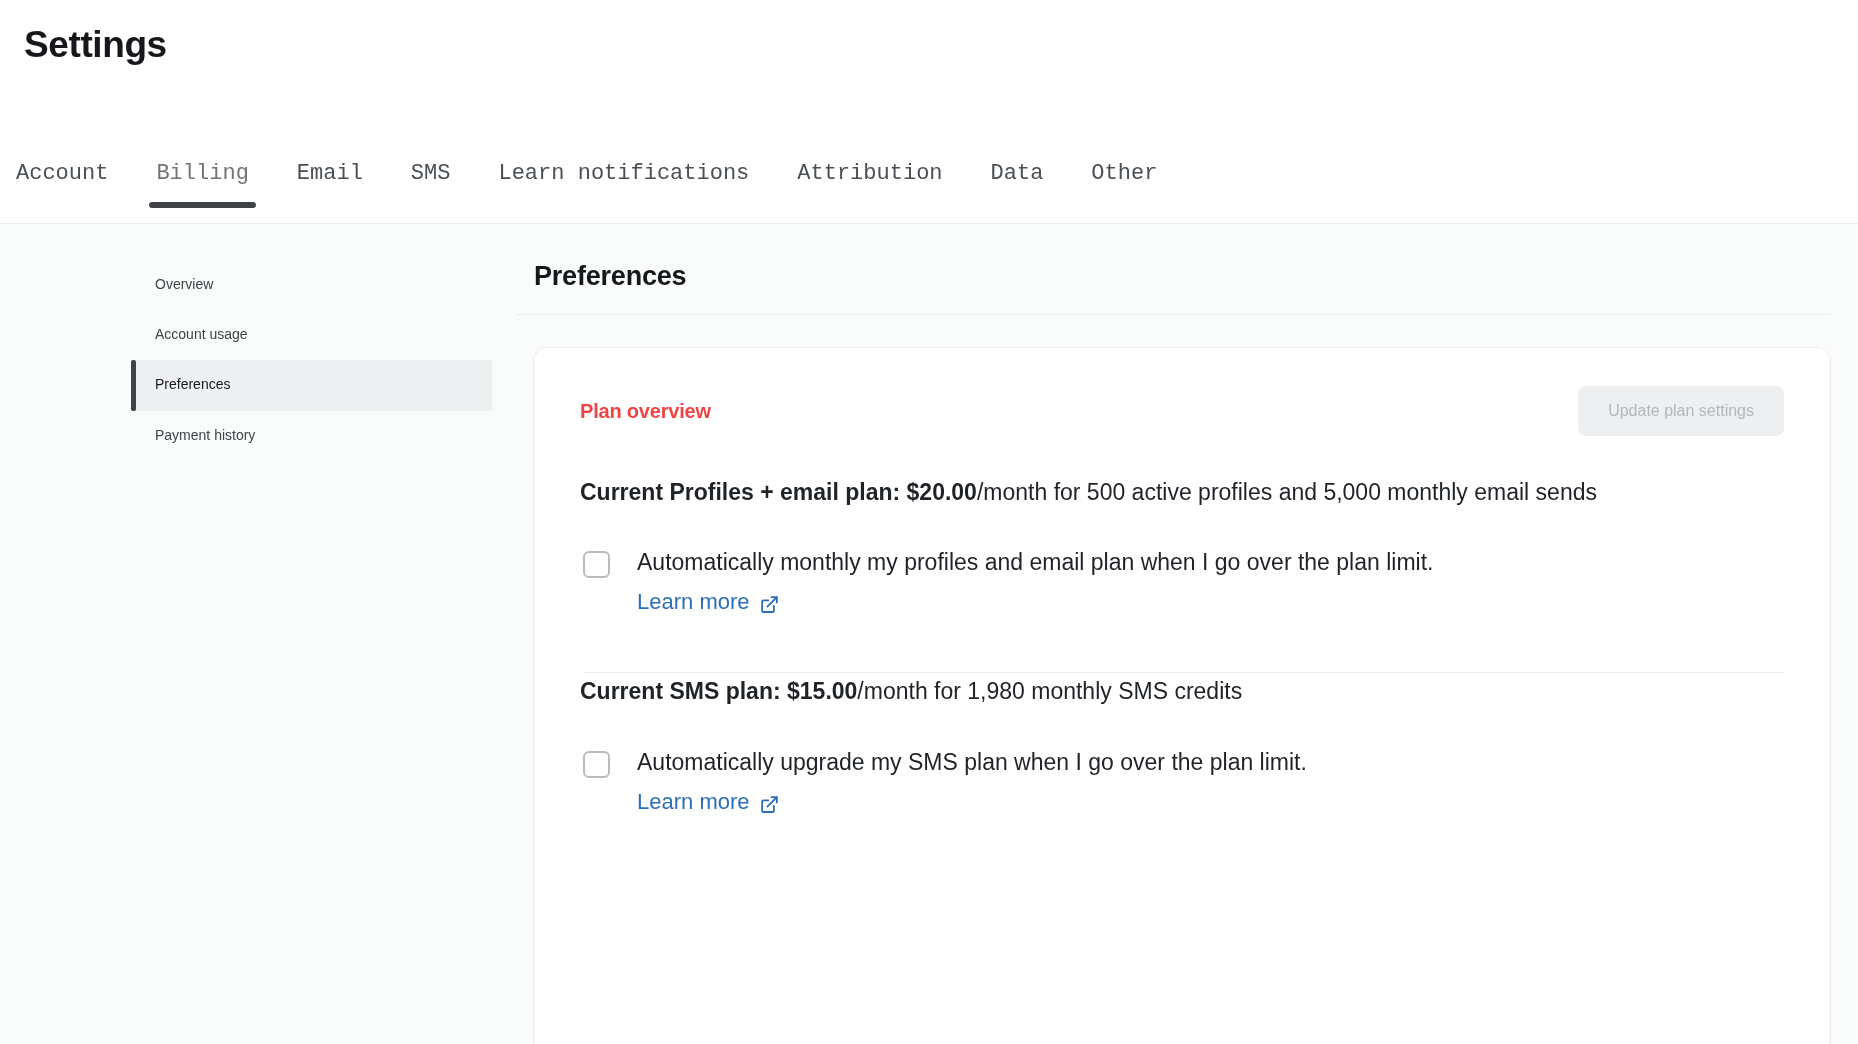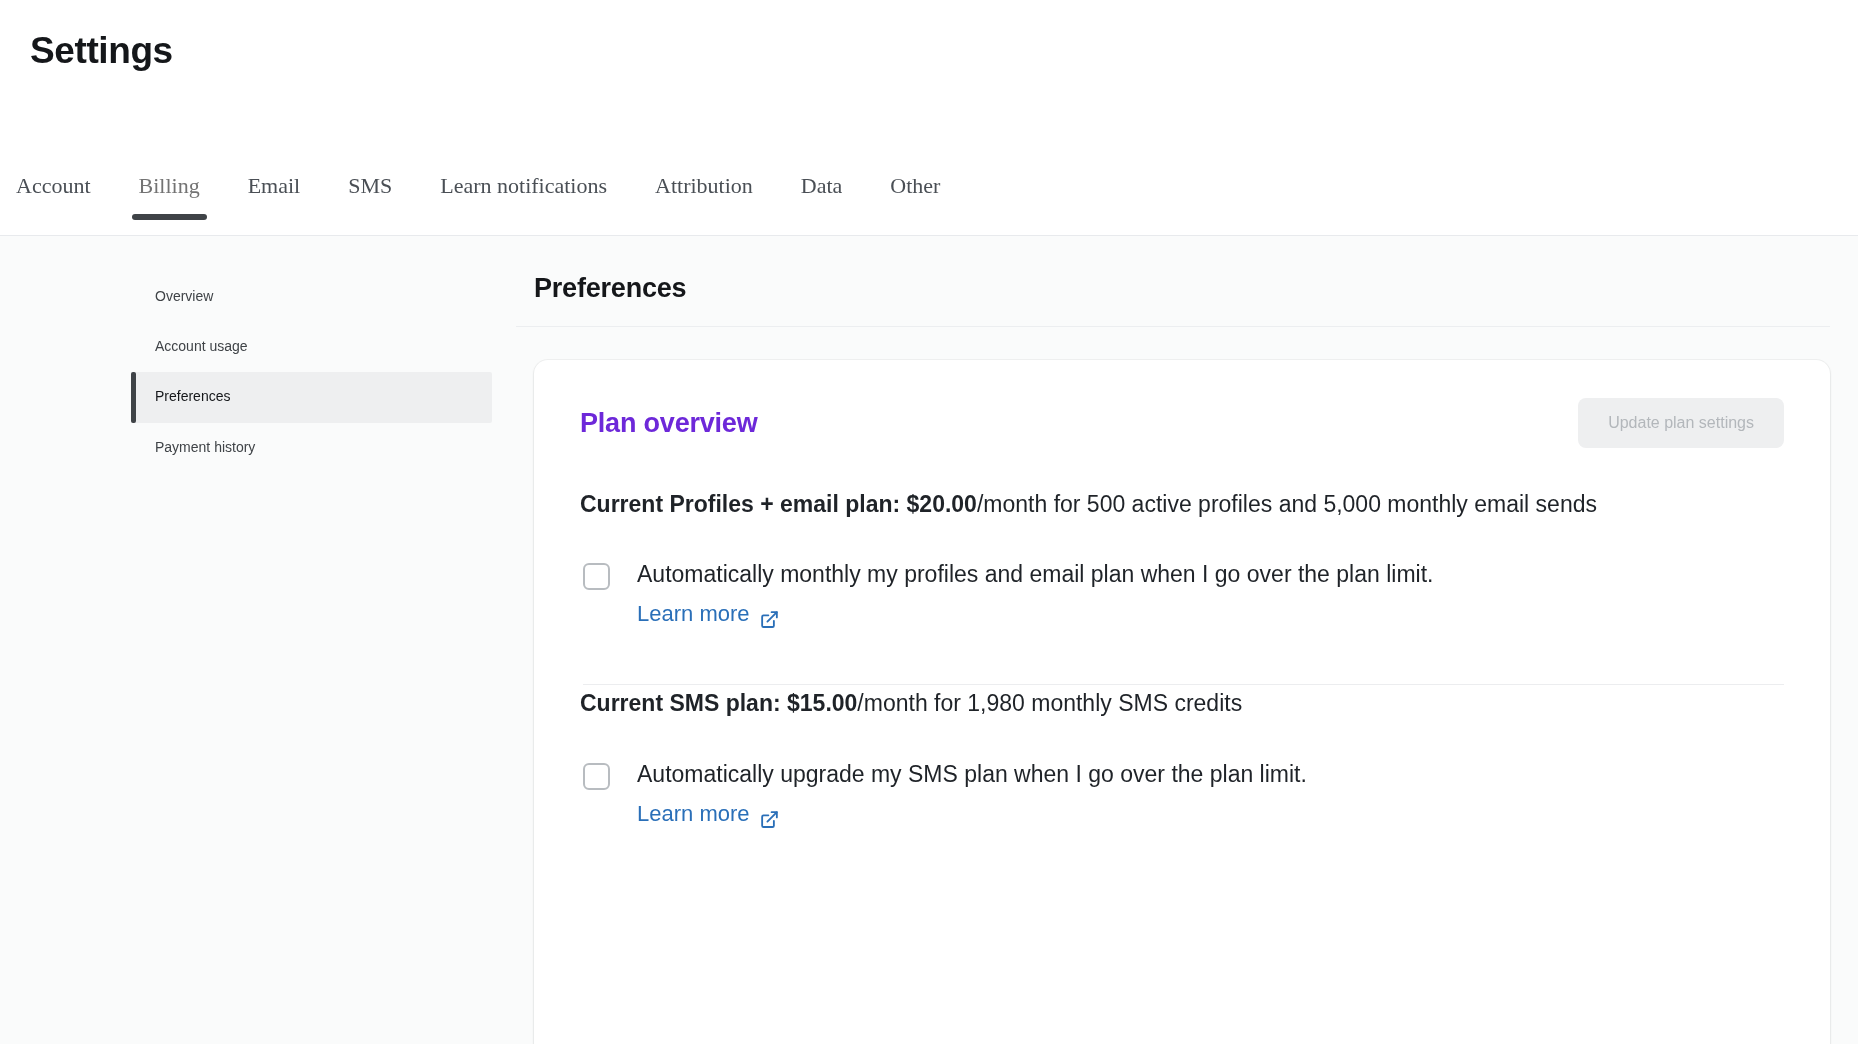--- a/index.html
+++ b/index.html
@@ -21,21 +21,21 @@
   .page-header {
     padding: 10px 0 0 18px;
     background: #ffffff;
   }
   .page-title {
     font-size: 37px;
     font-weight: 700;
     letter-spacing: -0.4px;
     color: #15171a;
     line-height: 1.15;
-    margin: 12px;
+    margin: 6px;
     padding: 8px 0 0 0;
   }
 
   
   .tabbar {
     position: relative;
     display: flex;
     align-items: flex-end;
     gap: 0px;
     padding: 26px 0 0 16px;
@@ -46,21 +46,21 @@
   .tab {
     position: relative;
     font-size: 22px;
     color: #4a4f55;
     line-height: 1;
     padding: 0 24px 38px 24px;
     cursor: pointer;
     white-space: nowrap;
     background: none;
     border: none;
-    font-family: Liberation Serif, serif;
+    font-family: Liberation Mono, monospace;
   }
   .tab:first-child { padding-left: 0; margin-left: 0; }
   .tab.active {
     color: #737373;
     font-weight: 400;
   }
   .tab.active::after {
     content: "";
     position: absolute;
     left: 17px;
@@ -146,23 +146,23 @@
     padding: 38px 46px 44px 46px;
     min-height: 706px;
   }
   .card-head {
     display: flex;
     align-items: center;
     justify-content: space-between;
     gap: 20px;
   }
   .card-title {
-    font-size: 27px;
+    font-size: 20px;
     font-weight: 700;
-    color: #6d28d9;
+    color: #ef4444;
     letter-spacing: -0.2px;
     margin: 0;
     line-height: 1.2;
   }
   .btn-disabled {
     font-family: inherit;
     font-size: 16px;
     color: #b3b7bb;
     background: #eeeff0;
     border: none;
@@ -202,21 +202,21 @@
     padding-left: 27px;
   }
   .check-label {
     font-size: 23px;
     line-height: 1.35;
     color: #1f2328;
     display: block;
   }
   .learn-more {
     display: inline-flex;
-    align-items: flex-end;
+    align-items: center;
     gap: 9px;
     margin-top: 10px;
     font-size: 22px;
     color: #2a6fb8;
     text-decoration: none;
     cursor: pointer;
     line-height: 1.3;
   }
   .ext-icon {
     display: inline-block;

